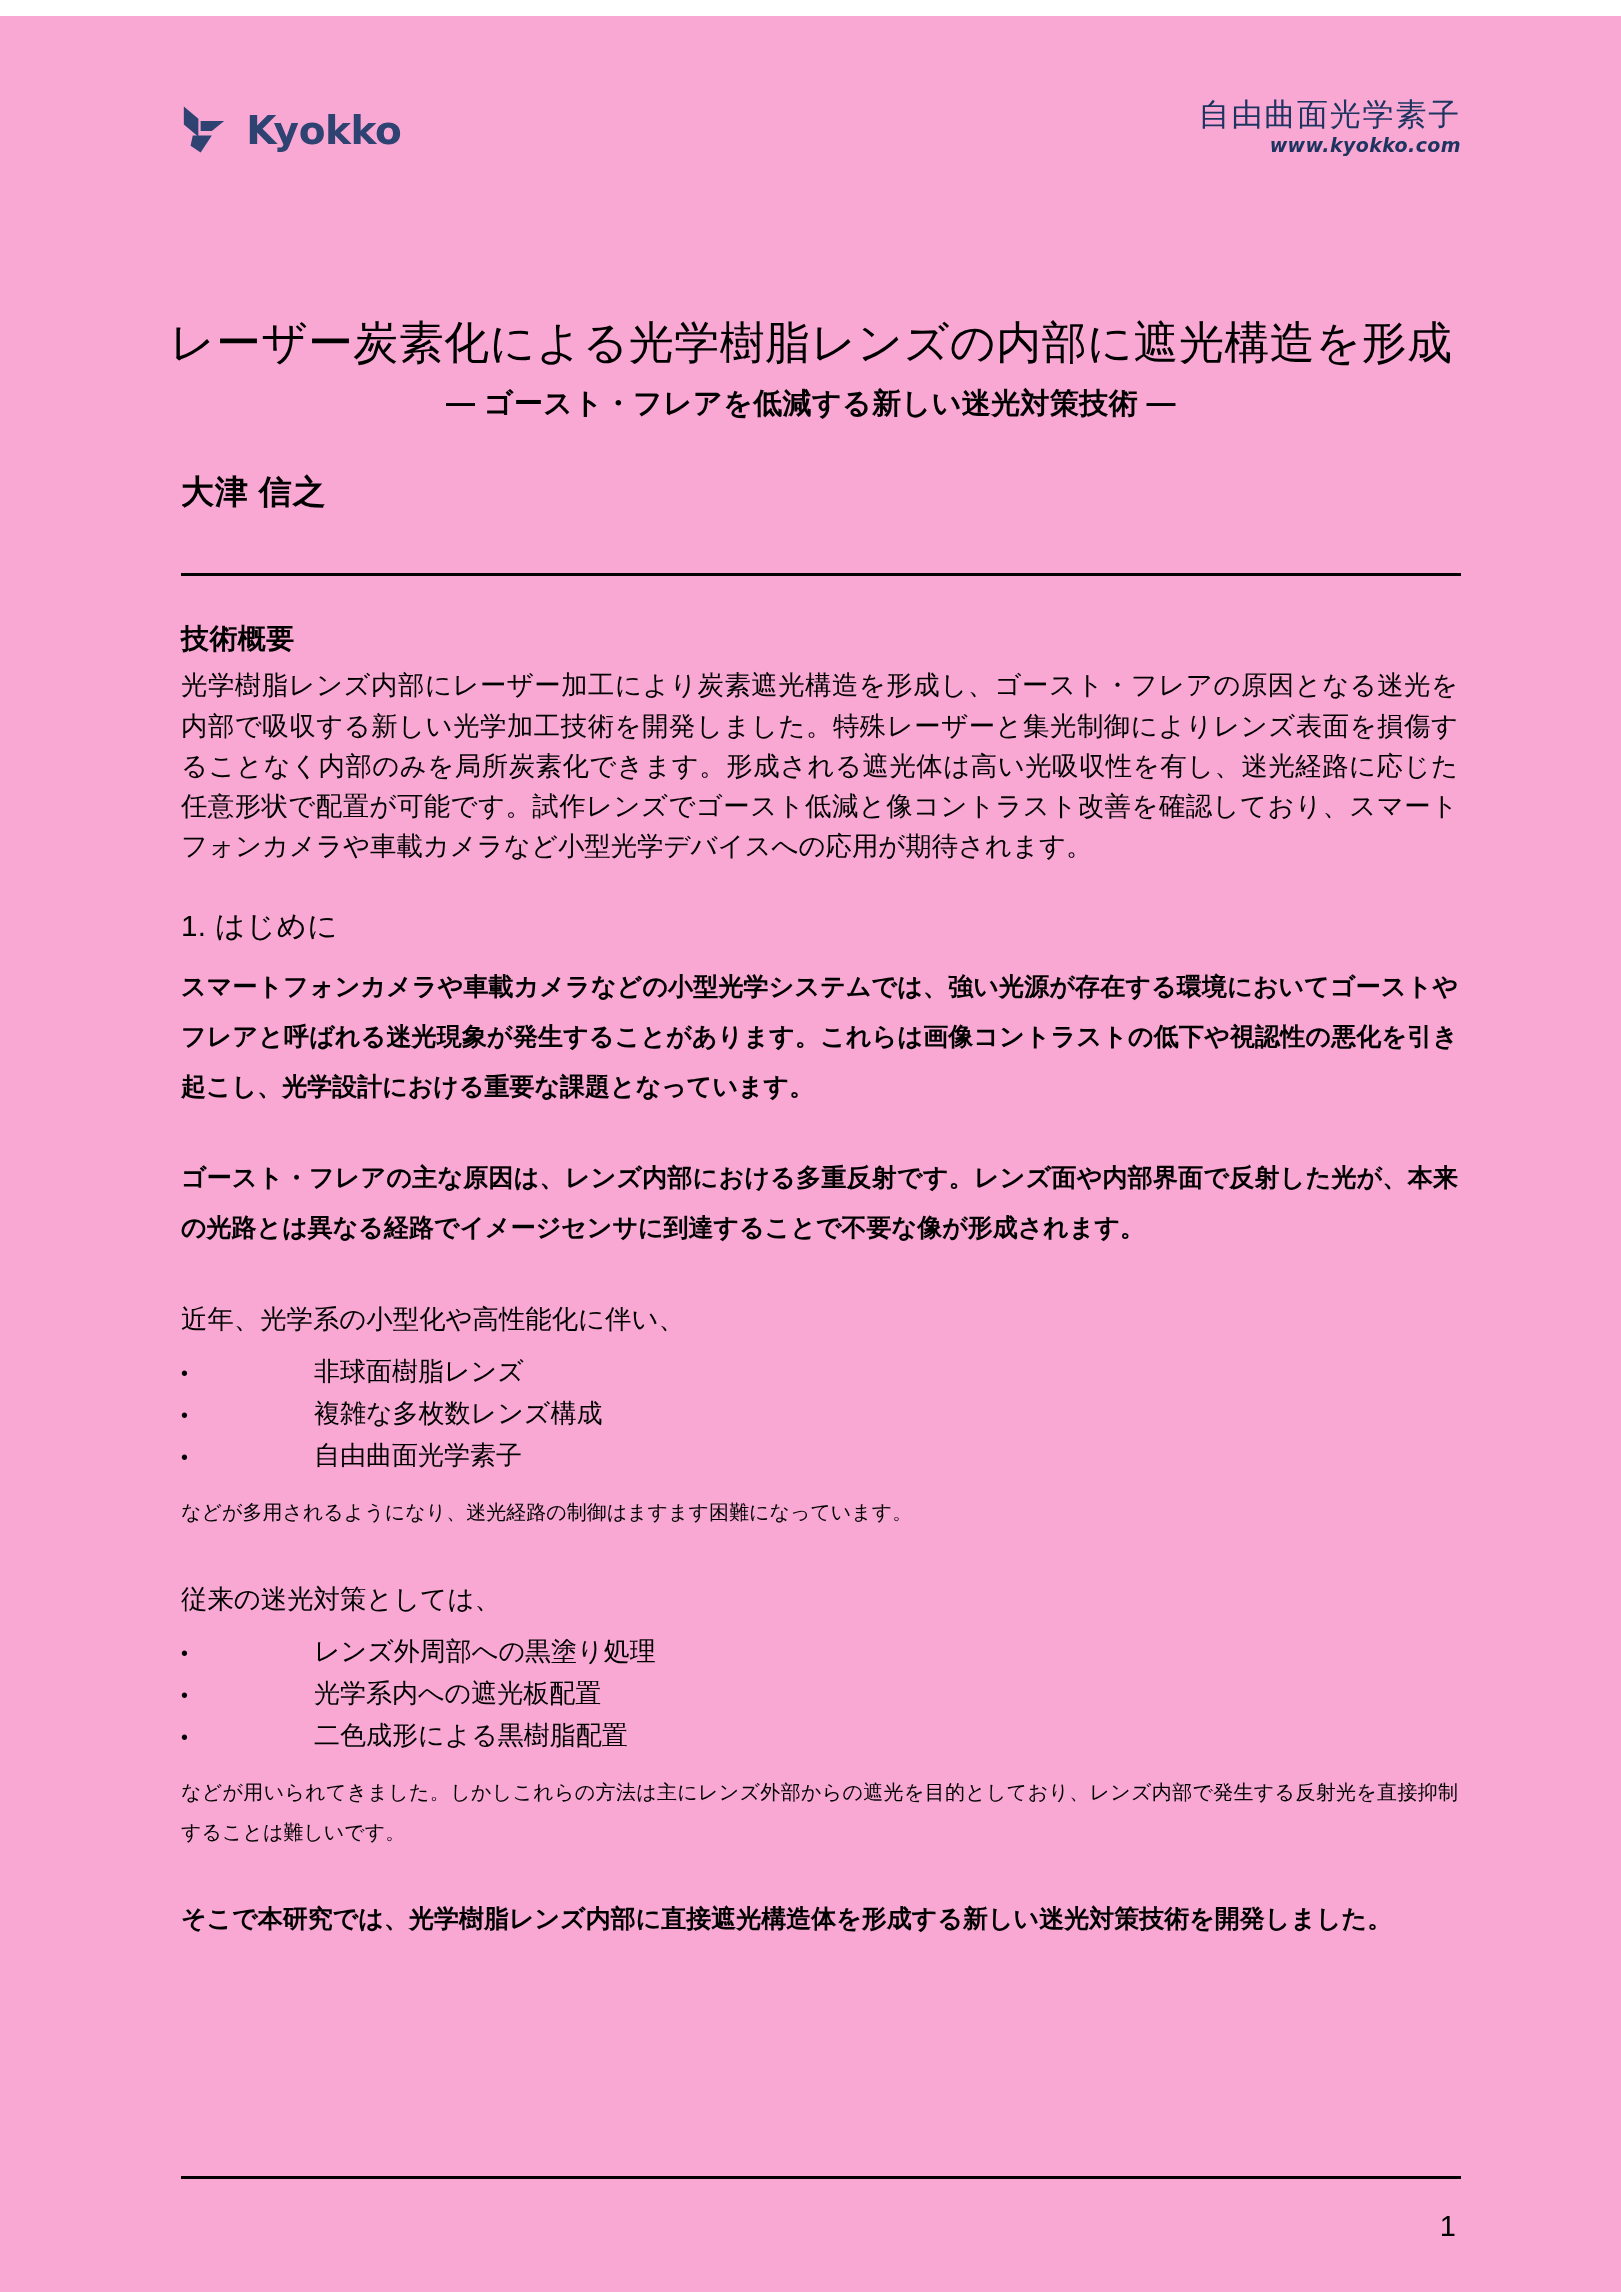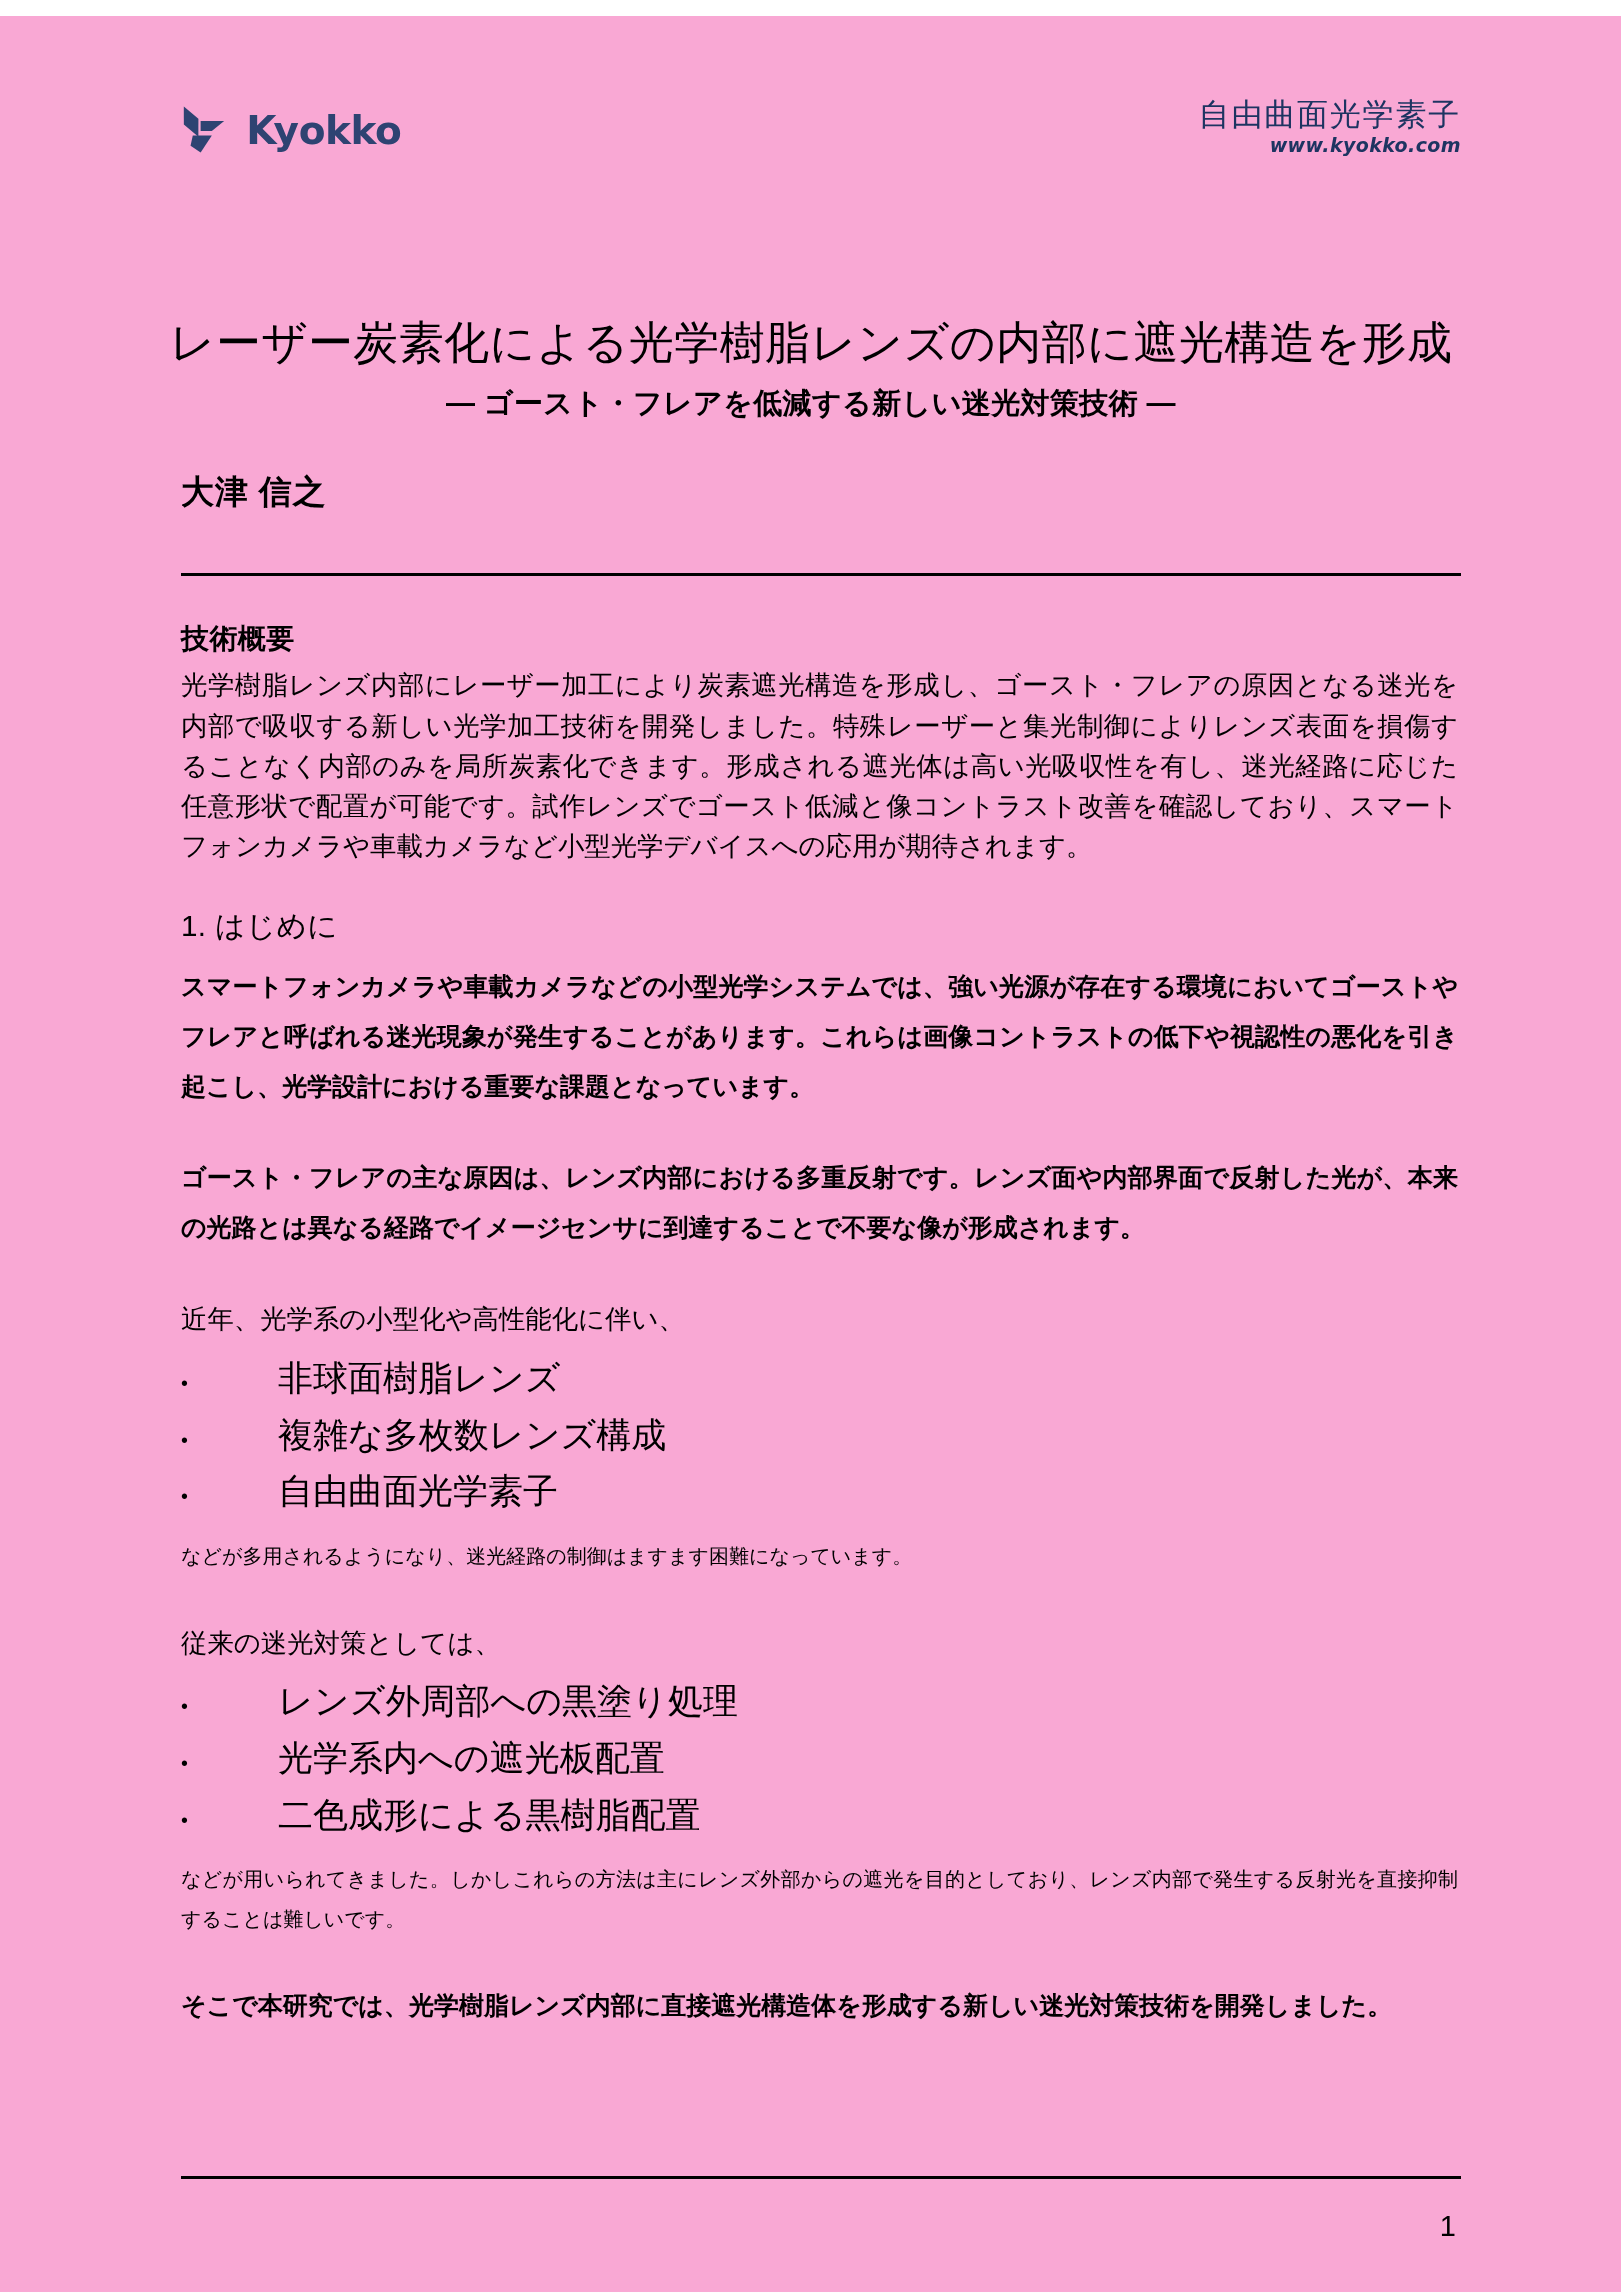--- a/index.html
+++ b/index.html
@@ -160,24 +160,25 @@
     font-size: 26.4px;
     line-height: 2.0;
     margin: 41px 0 0 0;
   }
   .bullets {
     list-style: none;
     margin: 3.6px 0 0 0;
     padding: 0;
   }
   .bullets li {
-    font-size: 35px;
+    font-size: 26px;
     line-height: 1.62;
     display: flex;
     align-items: flex-end;
+    gap: 36px;
   }
   .bullet-dot {
     flex: none;
     width: 97px;
     display: inline-block;
   }
   .bullet-dot::before {
     content: "\2022";
     font-size: 19.7px;
     line-height: 1;

